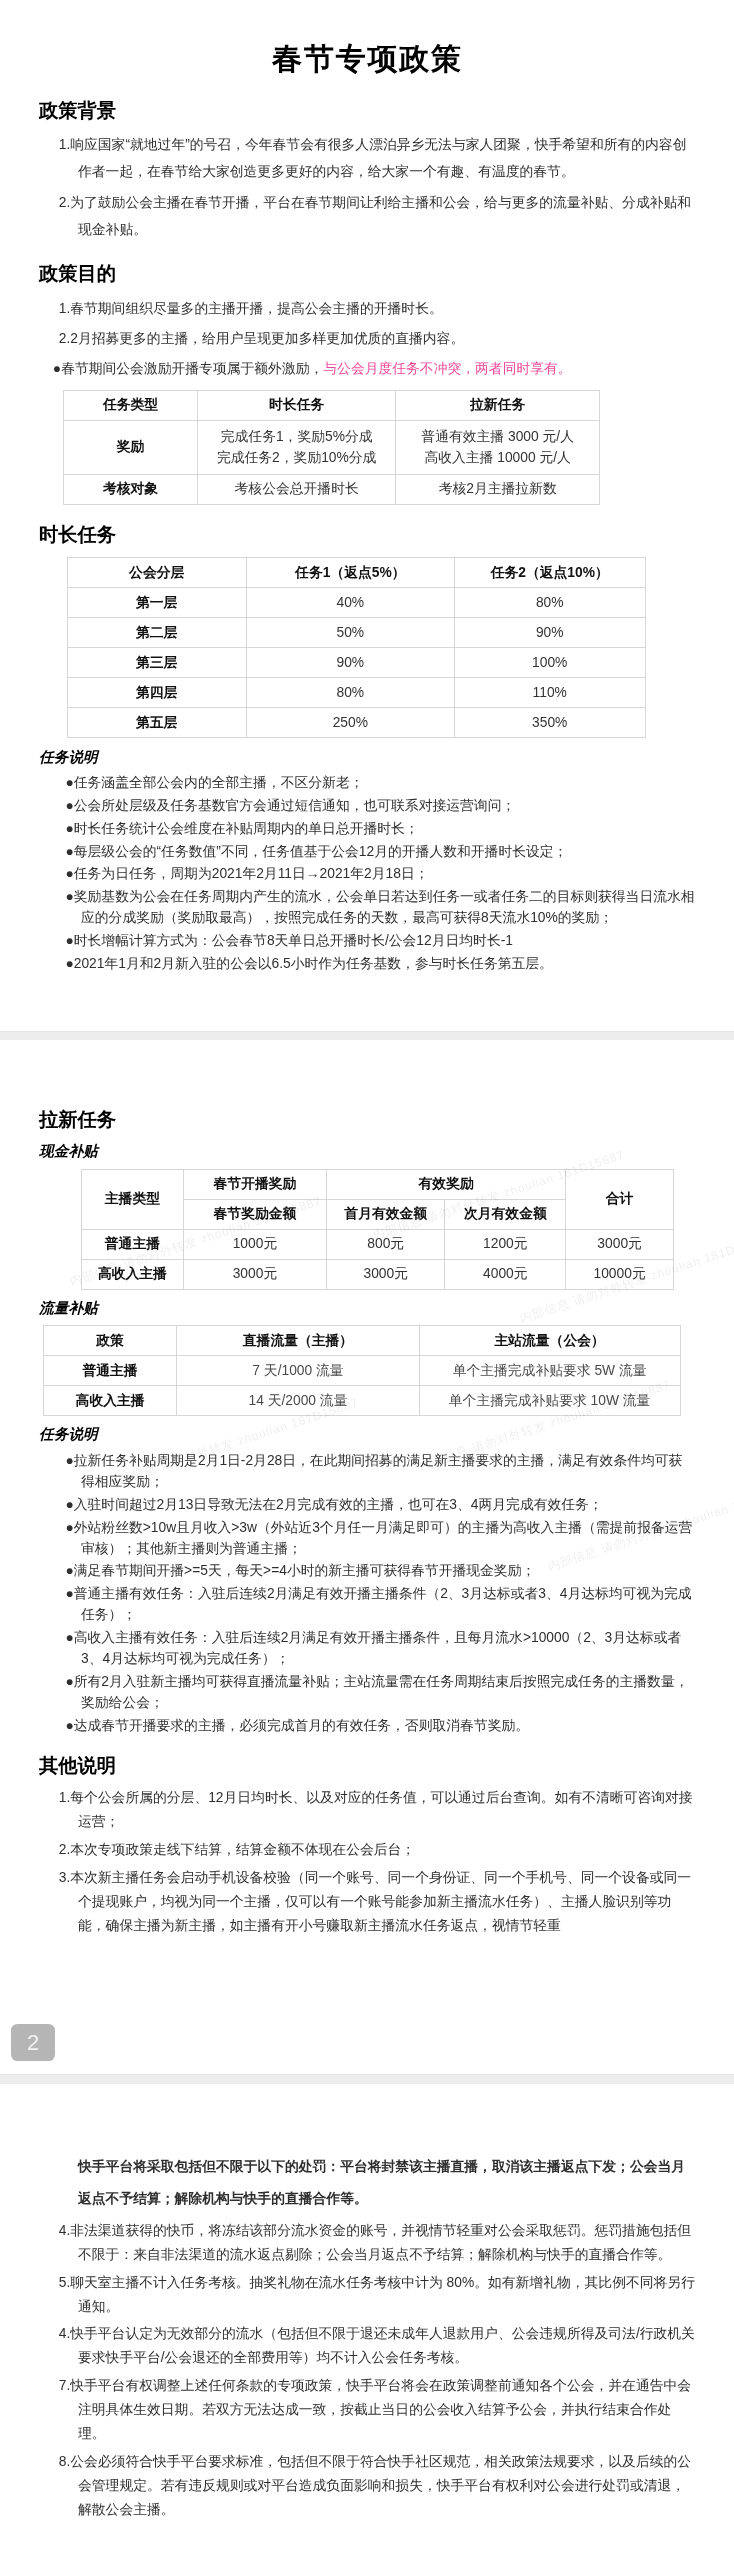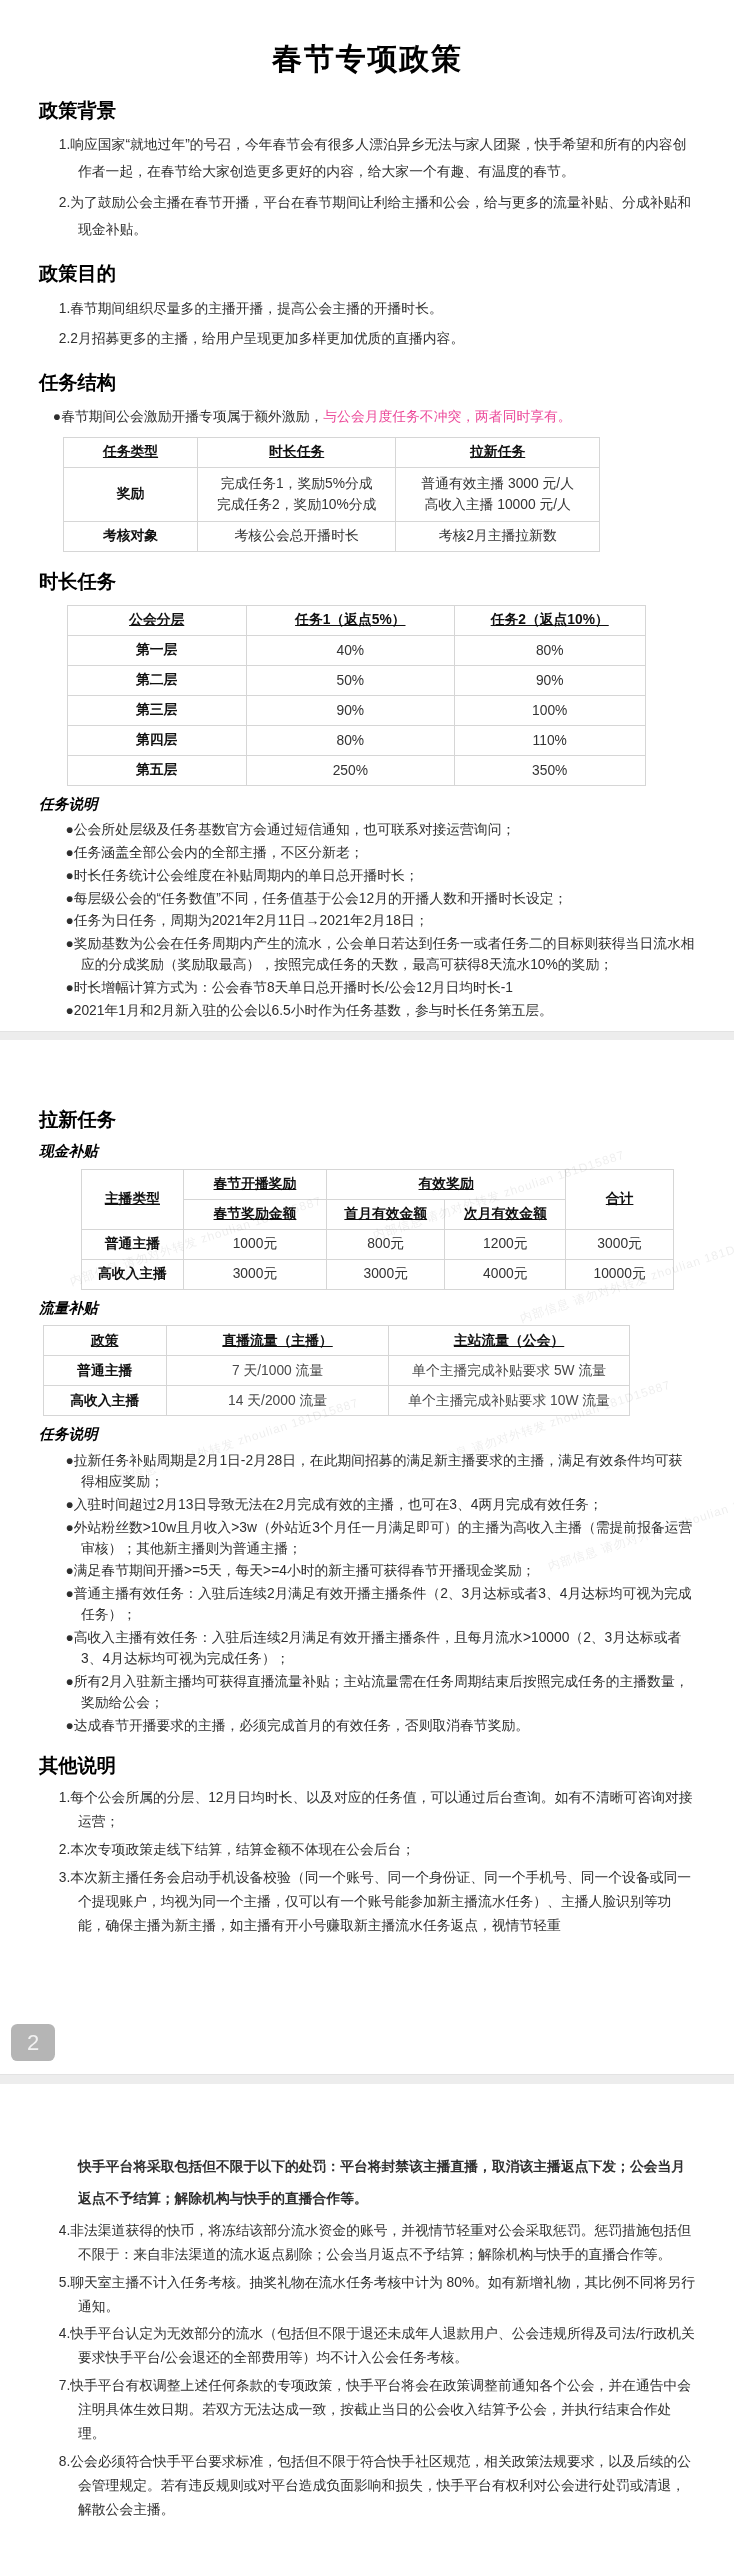--- a/index.html
+++ b/index.html
@@ -41,30 +41,30 @@
     font-size:13.8px;line-height:26px;margin:3.7px 0 5.5px;
     padding-left:27.6px;text-indent:-13.8px;color:#2f2f2f;
   }
   .red{color:#ec4899;}
 
   table.t{
     border-collapse:collapse;text-align:center;font-size:13.8px;color:#333;
     table-layout:fixed;
   }
   table.t th,table.t td{border:0.9px solid #d6d6d6;padding:5.5px 5.5px;vertical-align:middle;}
-  table.t th{font-weight:700;color:#111;text-decoration:underline;}
+  table.t th{font-weight:700;color:#111;}
   td.lab{font-weight:700;color:#111;margin-left:48px;}
   .t .ln{line-height:21px;}
 
   .t1{width:537px;margin:7.3px 0 0 24px;}
   .t2{width:579px;margin:9.2px 0 0 27.6px;}
   .t2 th,.t2 td{padding:7.3px 5.5px;}
   .t3{width:593px;margin:7.3px 0 0 42px;}
   .t3 th,.t3 td{padding:8.3px 5.5px;}
-  .t4{width:587px;margin:7.3px 0 0 3.7px;}
+  .t4{width:638px;margin:7.3px 0 0 3.7px;}
   .t4 td{color:#4a4a4a;}
   .t4 td.lab{color:#111;}
 
   .watermark{
     position:absolute;color:rgba(0,0,0,0.07);font-size:12px;letter-spacing:0.9px;
     transform:rotate(-18deg);white-space:nowrap;pointer-events:none;
   }
   .page-badge{
     position:absolute;left:11px;bottom:13px;width:44px;height:37px;
     background:#b5b5b5;border-radius:6.4px;color:#f2f2f2;font-size:22px;
@@ -82,21 +82,20 @@
     <h1 class="title">春节专项政策</h1>
 
     <h2 class="sec">政策背景</h2>
     <p class="num-item">1.响应国家“就地过年”的号召，今年春节会有很多人漂泊异乡无法与家人团聚，快手希望和所有的内容创作者一起，在春节给大家创造更多更好的内容，给大家一个有趣、有温度的春节。</p>
     <p class="num-item">2.为了鼓励公会主播在春节开播，平台在春节期间让利给主播和公会，给与更多的流量补贴、分成补贴和现金补贴。</p>
 
     <h2 class="sec">政策目的</h2>
     <p class="num-item">1.春节期间组织尽量多的主播开播，提高公会主播的开播时长。</p>
     <p class="num-item">2.2月招募更多的主播，给用户呈现更加多样更加优质的直播内容。</p>
 
-    <h2 class="sec">任务结构</h2>
     <p class="note-item"><span>●春节期间公会激励开播专项属于额外激励，</span><span class="red">与公会月度任务不冲突，两者同时享有。</span></p>
 
     <table class="t t1">
       <colgroup>
           <col style="width:25%">
           <col style="width:37%">
           <col style="width:38%">
         </colgroup>
       <tbody>
           <tr>
@@ -158,22 +157,22 @@
       </tr>
       <tr>
         <td class="lab">第五层</td>
         <td>250%</td>
         <td>350%</td>
       </tr>
     </tbody>
       </table>
 
     <h3 class="sub">任务说明</h3>
+    <p class="bullet-item">●任务涵盖全部公会内的全部主播，不区分新老；</p>
     <p class="bullet-item">●公会所处层级及任务基数官方会通过短信通知，也可联系对接运营询问；</p>
-    <p class="bullet-item">●任务涵盖全部公会内的全部主播，不区分新老；</p>
     <p class="bullet-item">●时长任务统计公会维度在补贴周期内的单日总开播时长；</p>
     <p class="bullet-item">●每层级公会的“任务数值”不同，任务值基于公会12月的开播人数和开播时长设定；</p>
     <p class="bullet-item">●任务为日任务，周期为2021年2月11日→2021年2月18日；</p>
     <p class="bullet-item">●奖励基数为公会在任务周期内产生的流水，公会单日若达到任务一或者任务二的目标则获得当日流水相应的分成奖励（奖励取最高），按照完成任务的天数，最高可获得8天流水10%的奖励；</p>
     <p class="bullet-item">●时长增幅计算方式为：公会春节8天单日总开播时长/公会12月日均时长-1</p>
     <p class="bullet-item">●2021年1月和2月新入驻的公会以6.5小时作为任务基数，参与时长任务第五层。</p>
   </section>
 
   <div class="divider"></div>
 

